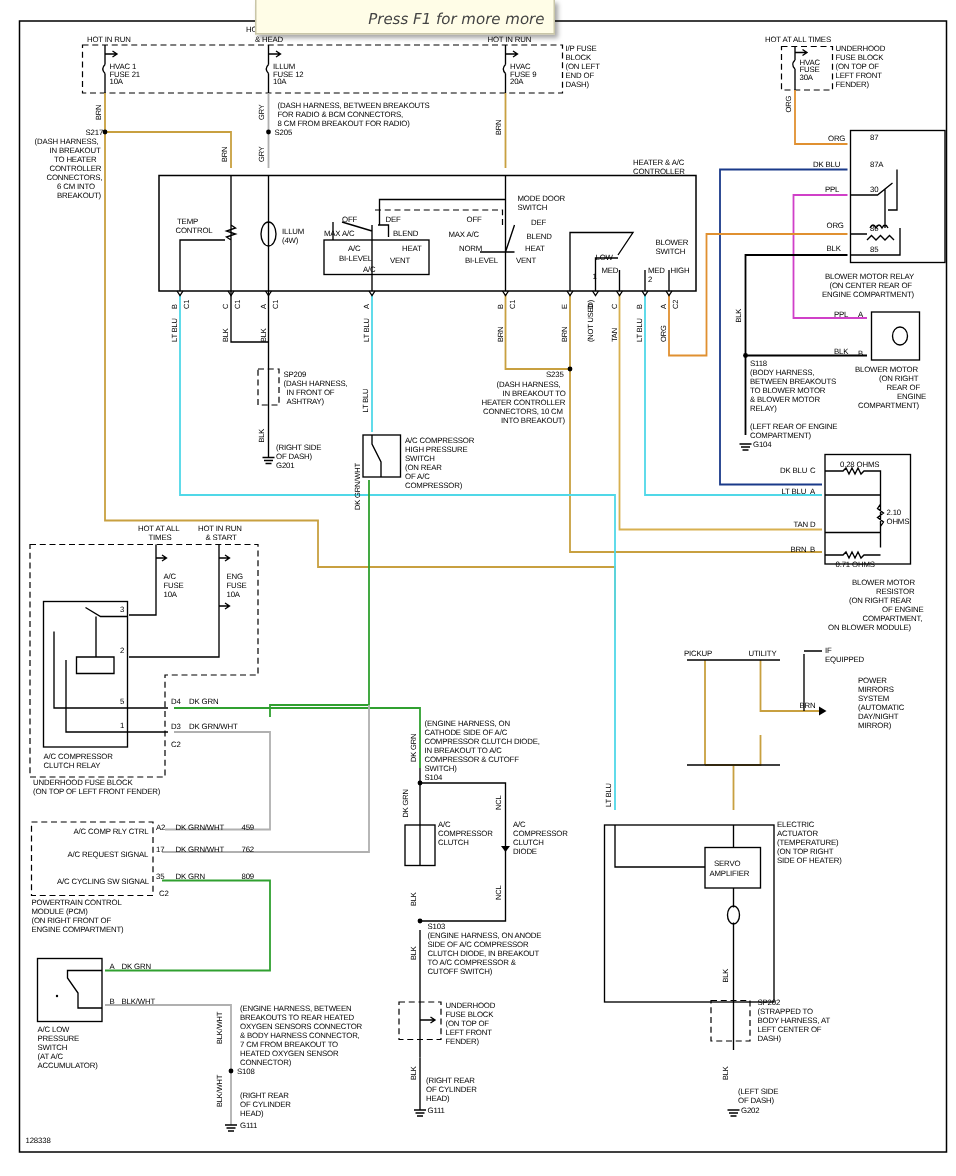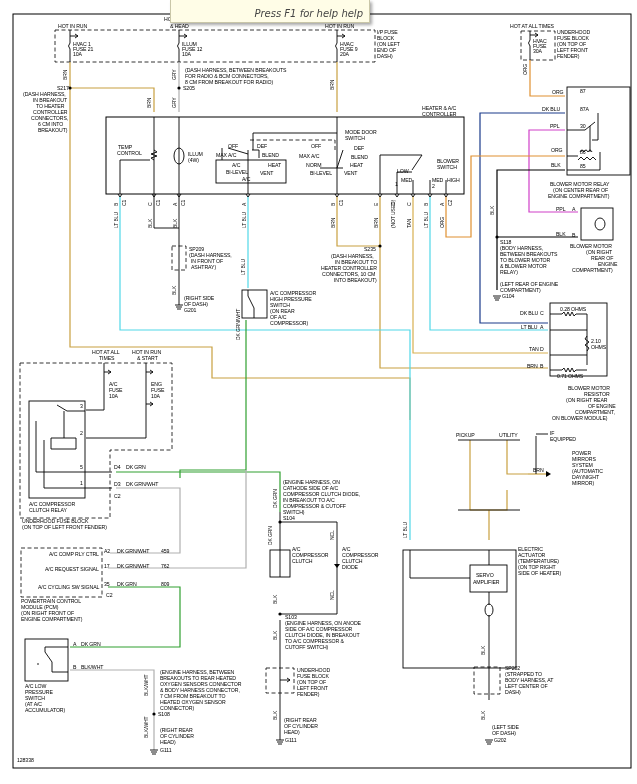--- a/index.html
+++ b/index.html
@@ -538,14 +538,14 @@
     <text x="284" y="722">(RIGHT REAR</text>
     <text x="284" y="728">OF CYLINDER</text>
     <text x="284" y="734">HEAD)</text>
     <text x="285" y="742">G111</text>
   </g>
 
   <text x="17" y="762">128338</text>
 </svg>
 
 <div class="tooltip">
-  <span>Press F1 for help help</span>
+  <span>Press F1 for more more</span>
 </div>
 
 </body></html>

